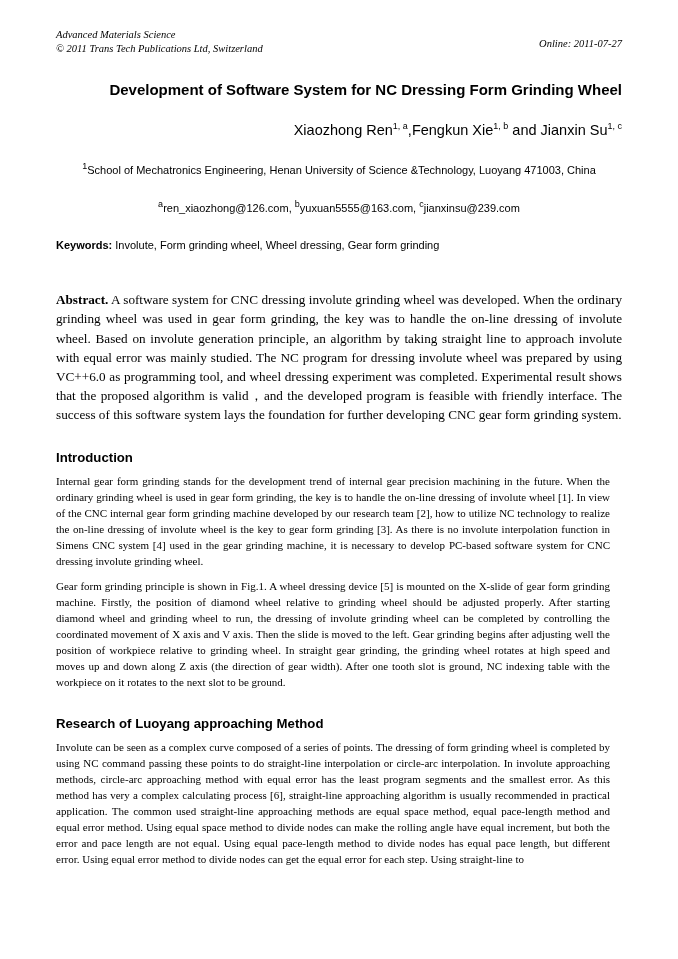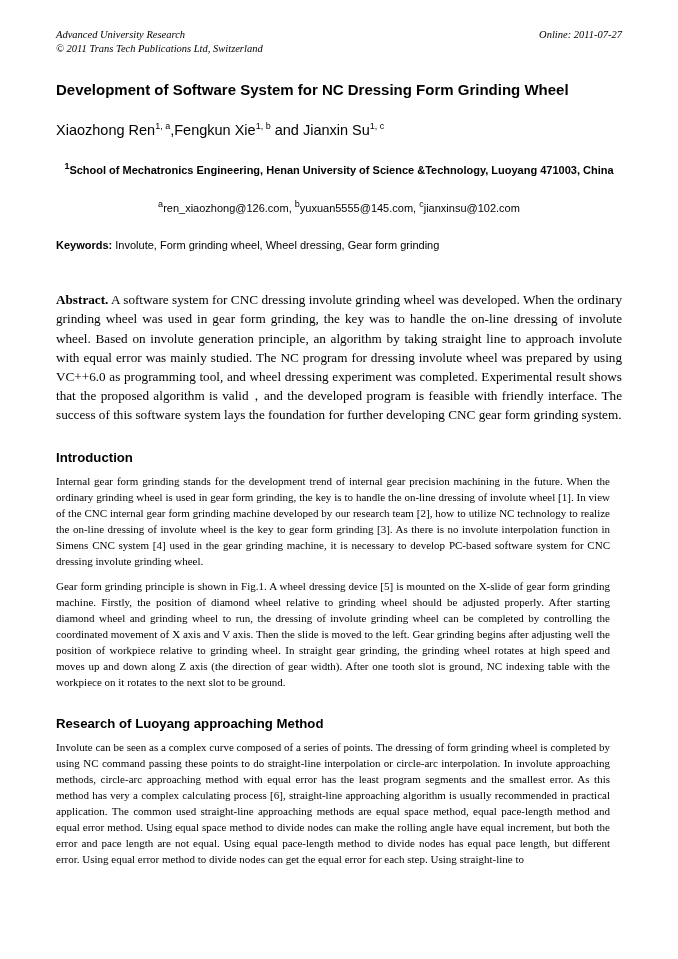--- a/index.html
+++ b/index.html
@@ -23,52 +23,51 @@
     font-family: "Liberation Serif", serif;
     font-style: italic;
     font-size: 10.5px;
     line-height: 1.32;
     color: #000;
     position: relative;
   }
   .header-right {
     position: absolute;
     right: 0;
-    top: 0;
+    top: 9px;
     font-size: 10.5px;
   }
   .title {
-    text-align: left;
+    text-align: right;
     font-family: "Liberation Sans", sans-serif;
     font-weight: bold;
     font-size: 15px;
     line-height: 1.3;
     margin-top: 24px;
     margin-bottom: 0;
     color: #000;
   }
   .authors {
-    text-align: left;
+    text-align: right;
     font-family: "Liberation Sans", sans-serif;
     font-size: 14.5px;
     margin-top: 22px;
     color: #000;
   }
   .sup {
     font-size: 9px;
     vertical-align: super;
   }
   .affil {
     text-align: center;
     font-family: "Liberation Sans", sans-serif;
     font-size: 11px;
     line-height: 1.45;
     margin-top: 22px;
     color: #000;
-    font-weight: bold;
   }
   .emails {
     text-align: center;
     font-family: "Liberation Sans", sans-serif;
     font-size: 11px;
     margin-top: 20px;
     color: #000;
   }
   .keywords {
     font-family: "Liberation Sans", sans-serif;
@@ -104,36 +103,36 @@
     color: #000;
   }
 </style>
 </head>
 <body>
 
 <div class="page">
 
   <div class="header-block">
     <div class="header-right">Online: 2011-07-27</div>
-    <div>Advanced University Research</div>
+    <div>Advanced Materials Science</div>
     <div>© 2011 Trans Tech Publications Ltd, Switzerland</div>
   </div>
 
   <h1 class="title">Development of Software System for NC Dressing Form Grinding Wheel</h1>
 
   <div class="authors">
     <span>Xiaozhong Ren</span><span class="sup">1, a</span><span>,Fengkun Xie</span><span class="sup">1, b</span><span> and Jianxin Su</span><span class="sup">1, c</span>
   </div>
 
   <div class="affil">
     <span class="sup">1</span><span>School of Mechatronics Engineering, Henan University of Science &amp;Technology, Luoyang 471003, China</span>
   </div>
 
   <div class="emails">
-    <span class="sup">a</span><span>ren_xiaozhong@126.com, </span><span class="sup">b</span><span>yuxuan5555@145.com, </span><span class="sup">c</span><span>jianxinsu@102.com</span>
+    <span class="sup">a</span><span>ren_xiaozhong@126.com, </span><span class="sup">b</span><span>yuxuan5555@163.com, </span><span class="sup">c</span><span>jianxinsu@239.com</span>
   </div>
 
   <div class="keywords">
     <b>Keywords:</b><span> Involute, Form grinding wheel, Wheel dressing, Gear form grinding</span>
   </div>
 
   <div class="abstract">
     <b>Abstract.</b><span> A software system for CNC dressing involute grinding wheel was developed. When the ordinary grinding wheel was used in gear form grinding, the key was to handle the on-line dressing of involute wheel. Based on involute generation principle, an algorithm by taking straight line to approach involute with equal error was mainly studied. The NC program for dressing involute wheel was prepared by using VC++6.0 as programming tool, and wheel dressing experiment was completed. Experimental result shows that the proposed algorithm is valid，and the developed program is feasible with friendly interface. The success of this software system lays the foundation for further developing CNC gear form grinding system.</span>
   </div>
 

